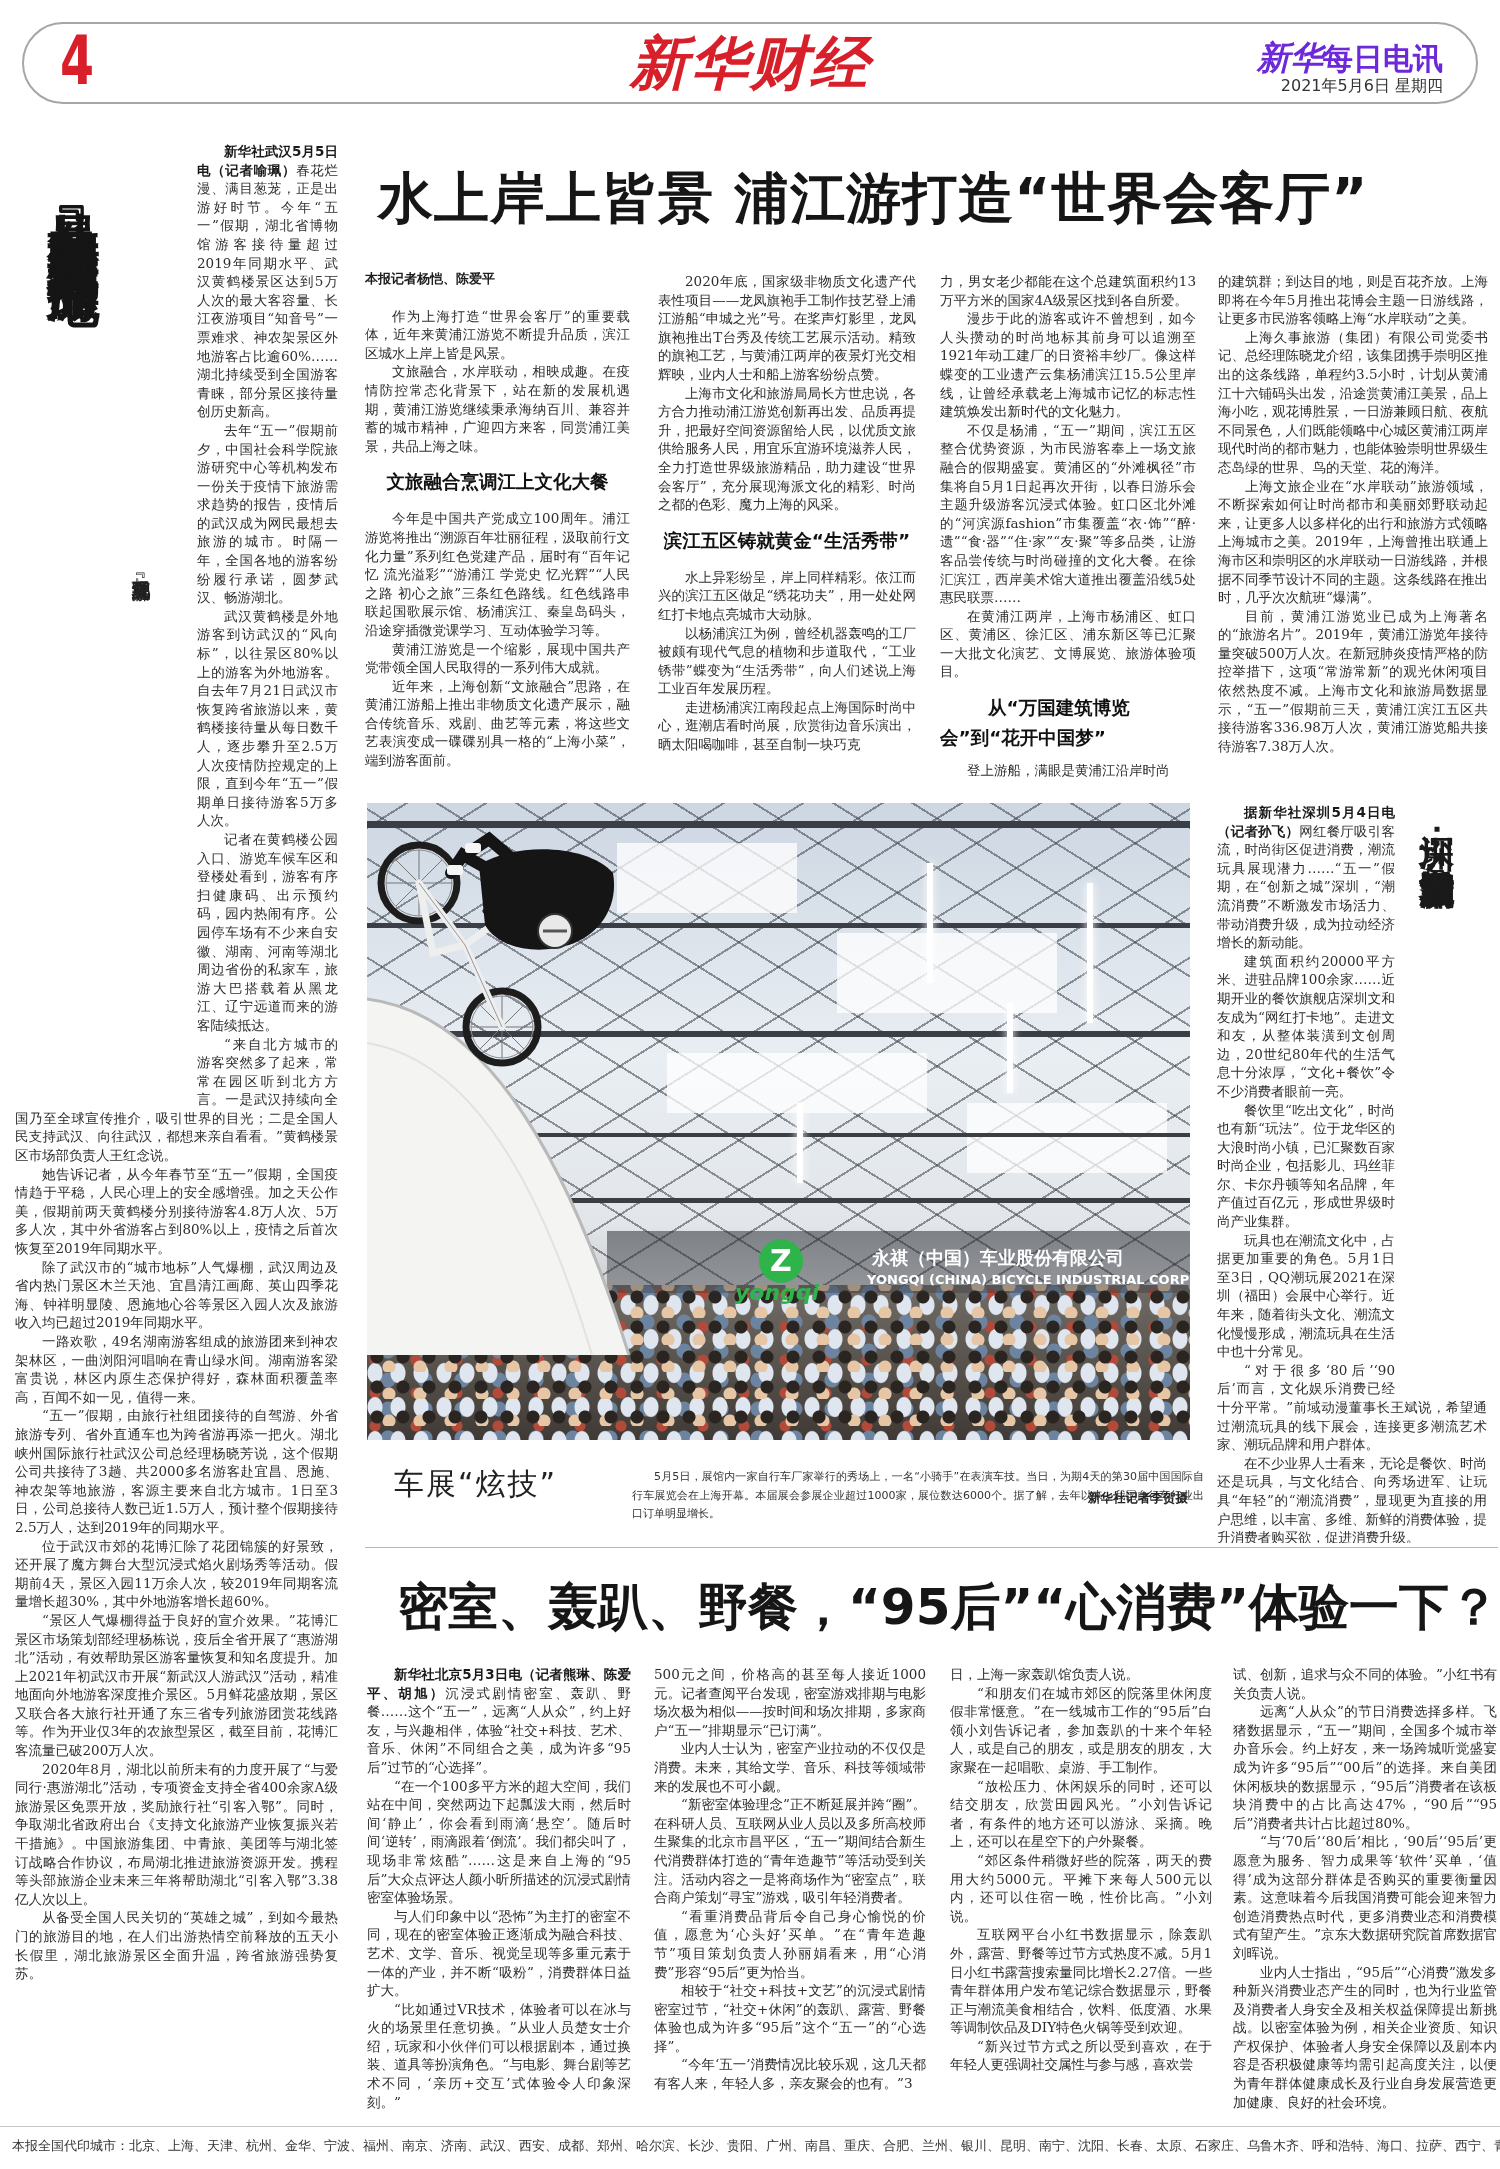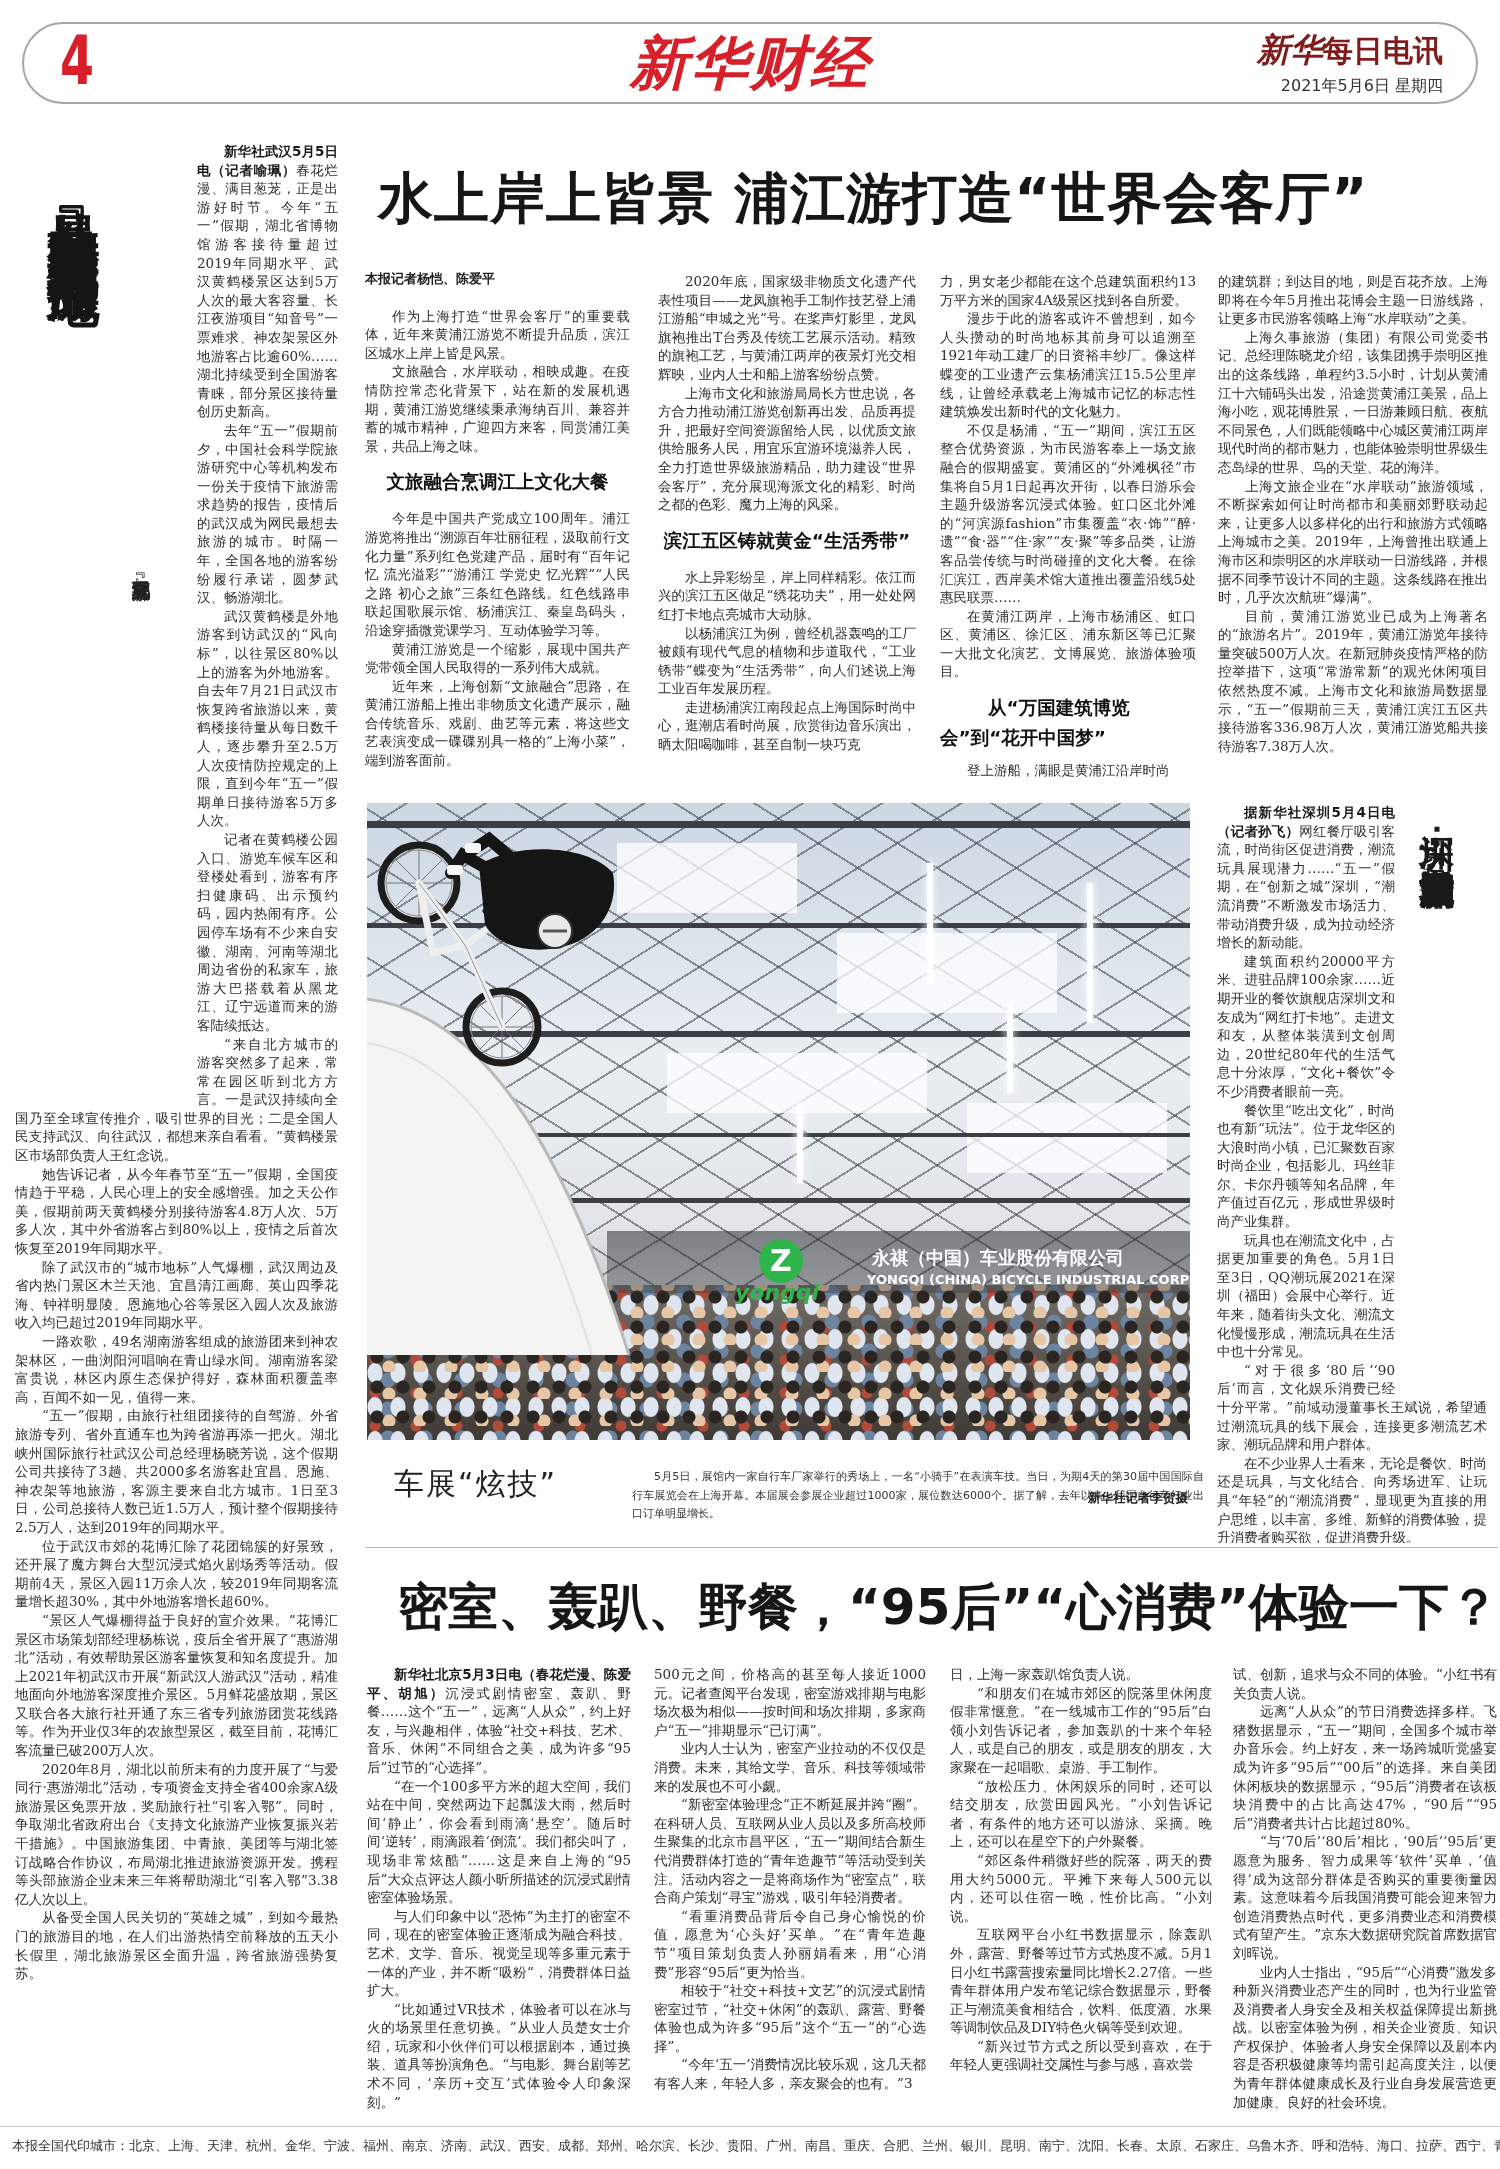--- a/index.html
+++ b/index.html
@@ -16,23 +16,23 @@
   .page-num {
     left: 60px; top: 22px; font-family: "DejaVu Sans", "Liberation Sans", sans-serif; font-weight: bold;
     font-size: 68px; line-height: 78px; color: #d7202a; transform: scaleX(.72); transform-origin: left top;
   }
   .section-title {
     left: 600px; top: 30px; width: 300px; text-align: center;
     font-family: "DejaVu Serif", "Liberation Serif", serif; font-style: italic; font-weight: bold;
     font-size: 58px; line-height: 66px; color: #d7202a; letter-spacing: 2px;
   }
   .paper-name {
-    right: 57px; top: 32px; text-align: right; white-space: nowrap;
+    right: 57px; top: 40px; text-align: right; white-space: nowrap;
     font-family: "DejaVu Sans", "Liberation Sans", sans-serif; font-weight: bold;
-    font-size: 30px; line-height: 36px; color: #7f1d1d;
+    font-size: 30px; line-height: 36px; color: #6d28d9;
   }
   .paper-name .brand { font-family: "DejaVu Serif", "Liberation Serif", serif; font-style: italic; font-size: 33px; }
   .date-line {
     right: 57px; top: 76px; white-space: nowrap;
     font-family: "DejaVu Sans", "Liberation Sans", sans-serif; font-size: 16px; line-height: 20px; color: #333;
   }
 
   
   .headline {
     font-family: "DejaVu Sans", "Liberation Sans", sans-serif; font-weight: bold; color: #161616; white-space: nowrap;
@@ -285,21 +285,21 @@
   <p>餐饮里“吃出文化”，时尚也有新“玩法”。位于龙华区的大浪时尚小镇，已汇聚数百家时尚企业，包括影儿、玛丝菲尔、卡尔丹顿等知名品牌，年产值过百亿元，形成世界级时尚产业集群。</p>
   <p>玩具也在潮流文化中，占据更加重要的角色。5月1日至3日，QQ潮玩展2021在深圳（福田）会展中心举行。近年来，随着街头文化、潮流文化慢慢形成，潮流玩具在生活中也十分常见。</p>
   <p>“对于很多‘80后’‘90后’而言，文化娱乐消费已经十分平常。”前域动漫董事长王斌说，希望通过潮流玩具的线下展会，连接更多潮流艺术家、潮玩品牌和用户群体。</p>
   <p>在不少业界人士看来，无论是餐饮、时尚还是玩具，与文化结合、向秀场进军、让玩具“年轻”的“潮流消费”，显现更为直接的用户思维，以丰富、多维、新鲜的消费体验，提升消费者购买欲，促进消费升级。</p>
 </div>
 
 <div class="abs rule-h"></div>
 <div class="abs headline youth-headline">密室、轰趴、野餐，“95后”“心消费”体验一下？</div>
 
 <div class="col" style="left:367px;top:1665px;width:264px;height:448px;">
-  <p><span class="dl">新华社北京5月3日电（春花烂漫、陈爱平、胡旭）</span><span>沉浸式剧情密室、轰趴、野餐……这个“五一”，远离“人从众”，约上好友，与兴趣相伴，体验“社交+科技、艺术、音乐、休闲”不同组合之美，成为许多“95后”过节的“心选择”。</span></p>
+  <p><span class="dl">新华社北京5月3日电（记者熊琳、陈爱平、胡旭）</span><span>沉浸式剧情密室、轰趴、野餐……这个“五一”，远离“人从众”，约上好友，与兴趣相伴，体验“社交+科技、艺术、音乐、休闲”不同组合之美，成为许多“95后”过节的“心选择”。</span></p>
   <p>“在一个100多平方米的超大空间，我们站在中间，突然两边下起瓢泼大雨，然后时间‘静止’，你会看到雨滴‘悬空’。随后时间‘逆转’，雨滴跟着‘倒流’。我们都尖叫了，现场非常炫酷”……这是来自上海的“95后”大众点评达人颜小昕所描述的沉浸式剧情密室体验场景。</p>
   <p>与人们印象中以“恐怖”为主打的密室不同，现在的密室体验正逐渐成为融合科技、艺术、文学、音乐、视觉呈现等多重元素于一体的产业，并不断“吸粉”，消费群体日益扩大。</p>
   <p>“比如通过VR技术，体验者可以在冰与火的场景里任意切换。”从业人员楚女士介绍，玩家和小伙伴们可以根据剧本，通过换装、道具等扮演角色。“与电影、舞台剧等艺术不同，‘亲历+交互’式体验令人印象深刻。”</p>
   <p>一场密室体验5人至8人参加，价格基本上每人百元起步，体验稍好些的在300元至</p>
 </div>
 
 <div class="col" style="left:654px;top:1665px;width:272px;height:448px;">
   <p class="cont">500元之间，价格高的甚至每人接近1000元。记者查阅平台发现，密室游戏排期与电影场次极为相似——按时间和场次排期，多家商户“五一”排期显示“已订满”。</p>
   <p>业内人士认为，密室产业拉动的不仅仅是消费。未来，其给文学、音乐、科技等领域带来的发展也不可小觑。</p>
   <p>“新密室体验理念”正不断延展并跨“圈”。在科研人员、互联网从业人员以及多所高校师生聚集的北京市昌平区，“五一”期间结合新生代消费群体打造的“青年造趣节”等活动受到关注。活动内容之一是将商场作为“密室点”，联合商户策划“寻宝”游戏，吸引年轻消费者。</p>

